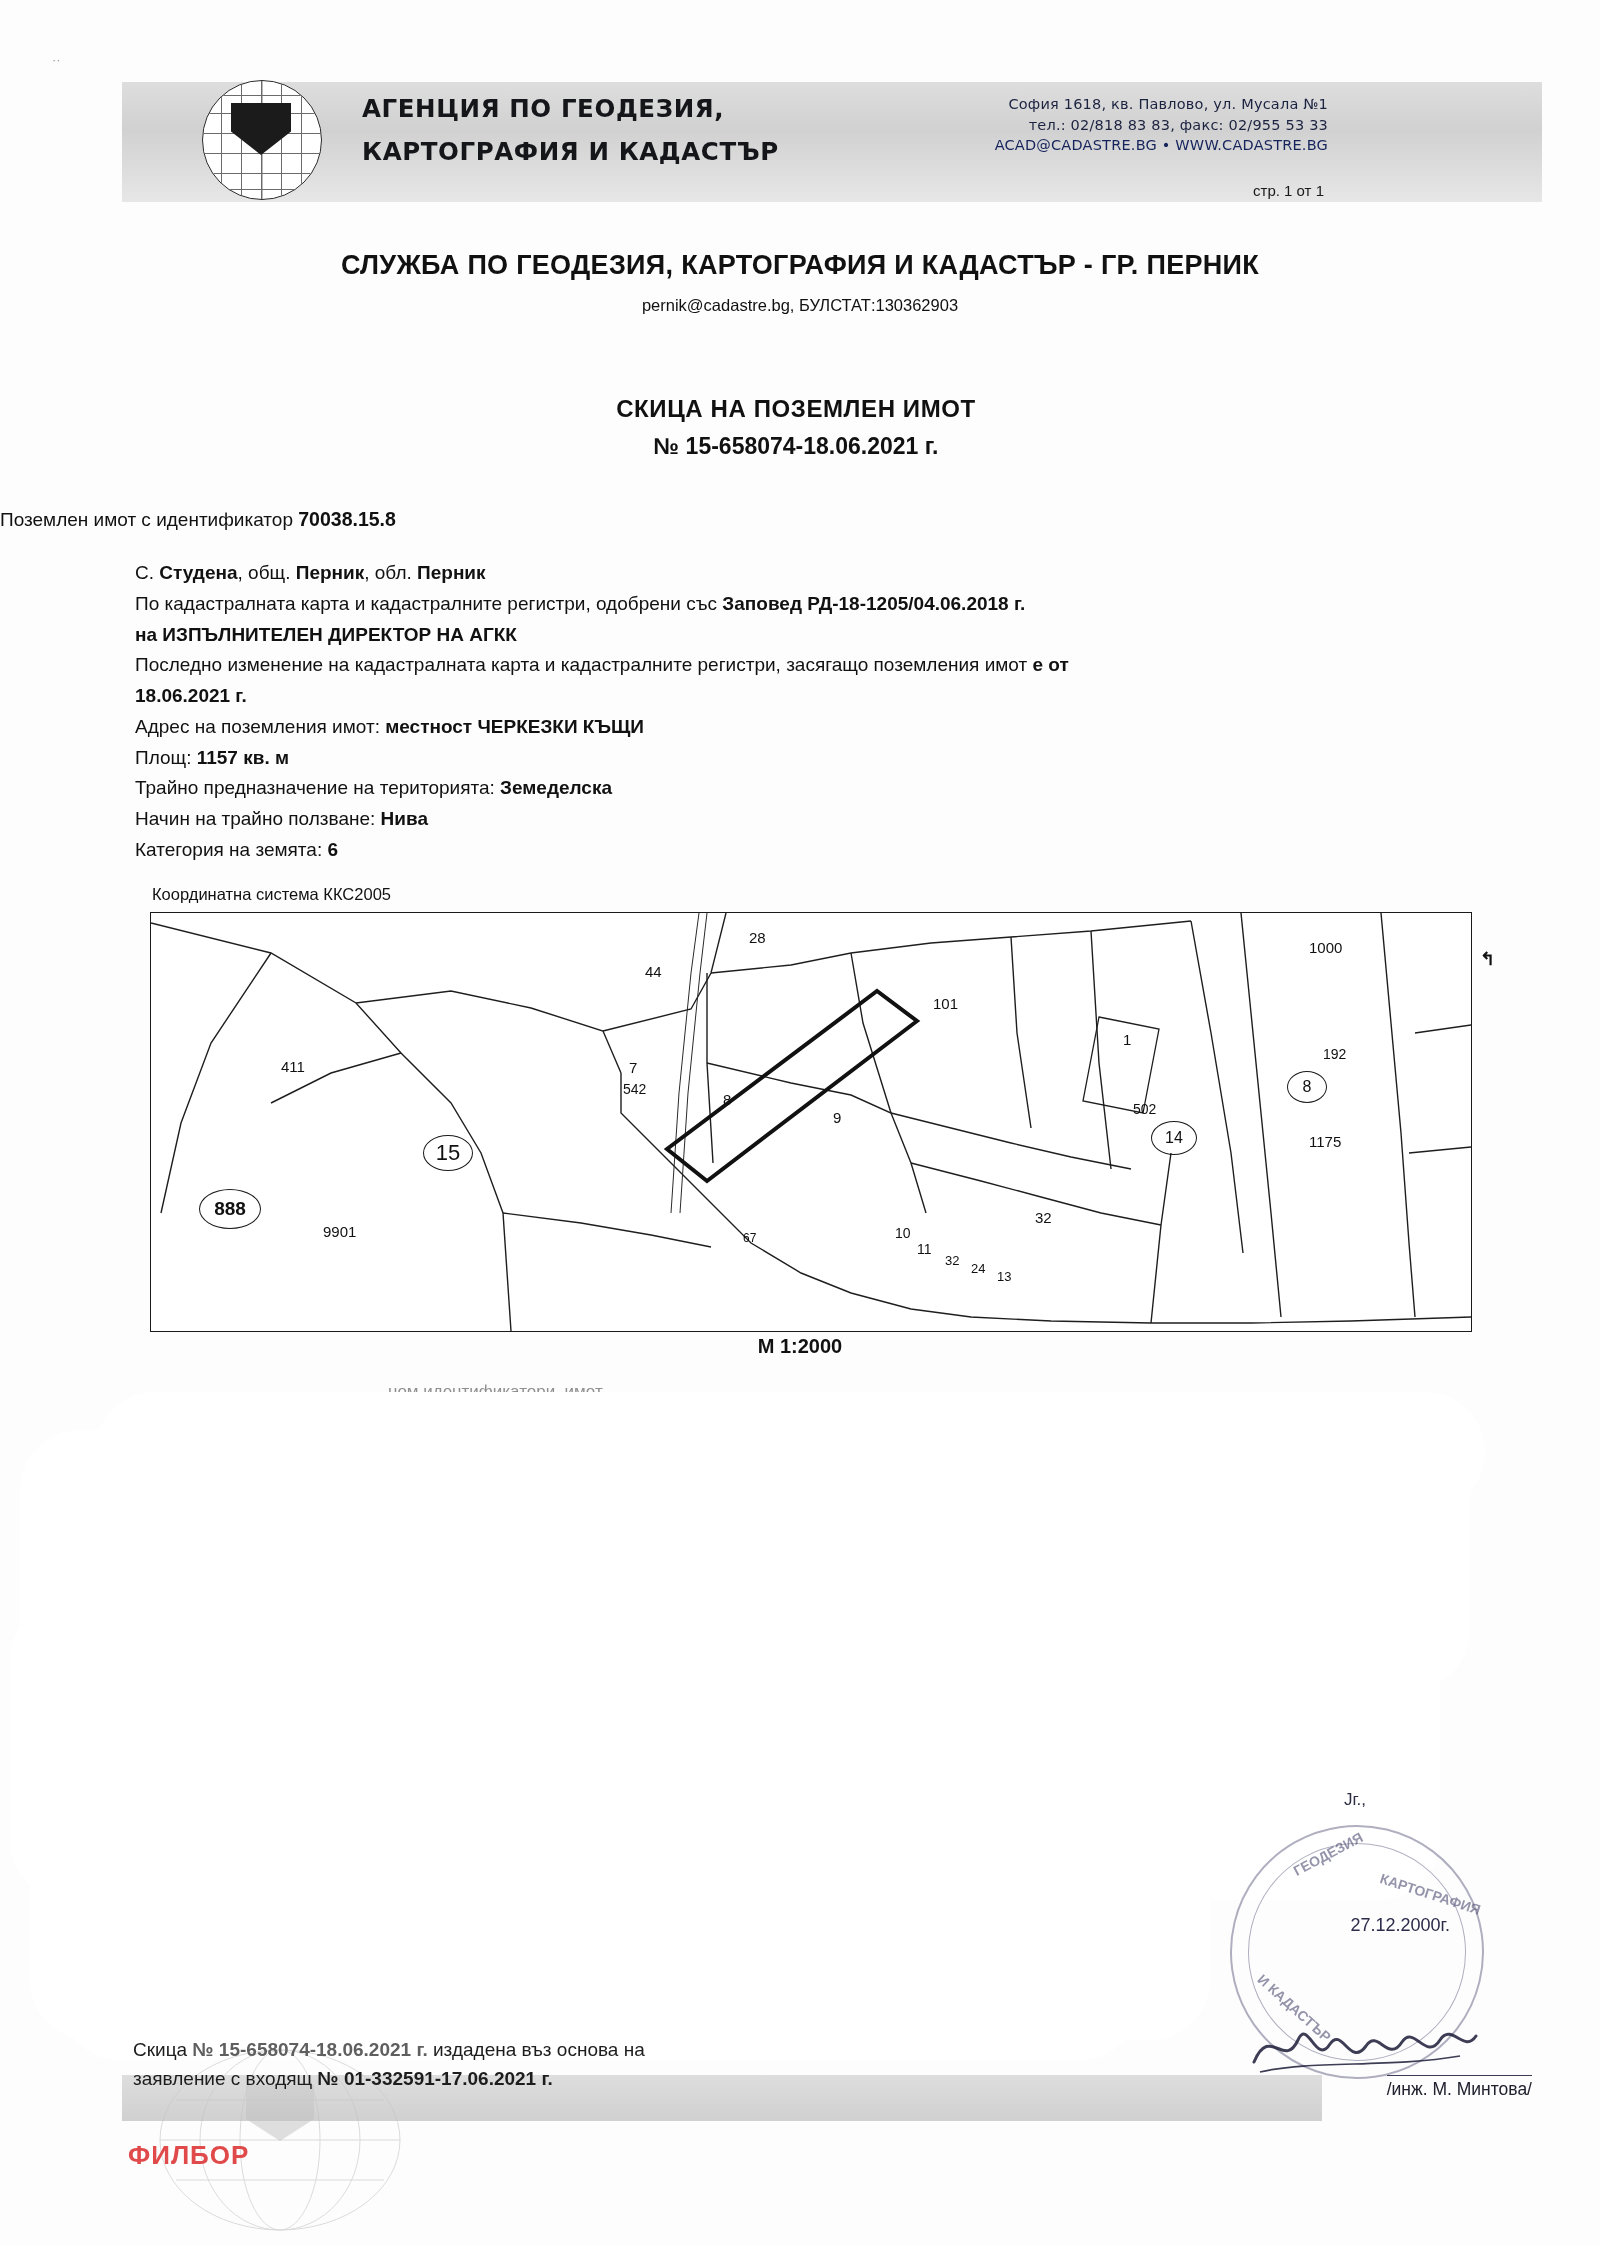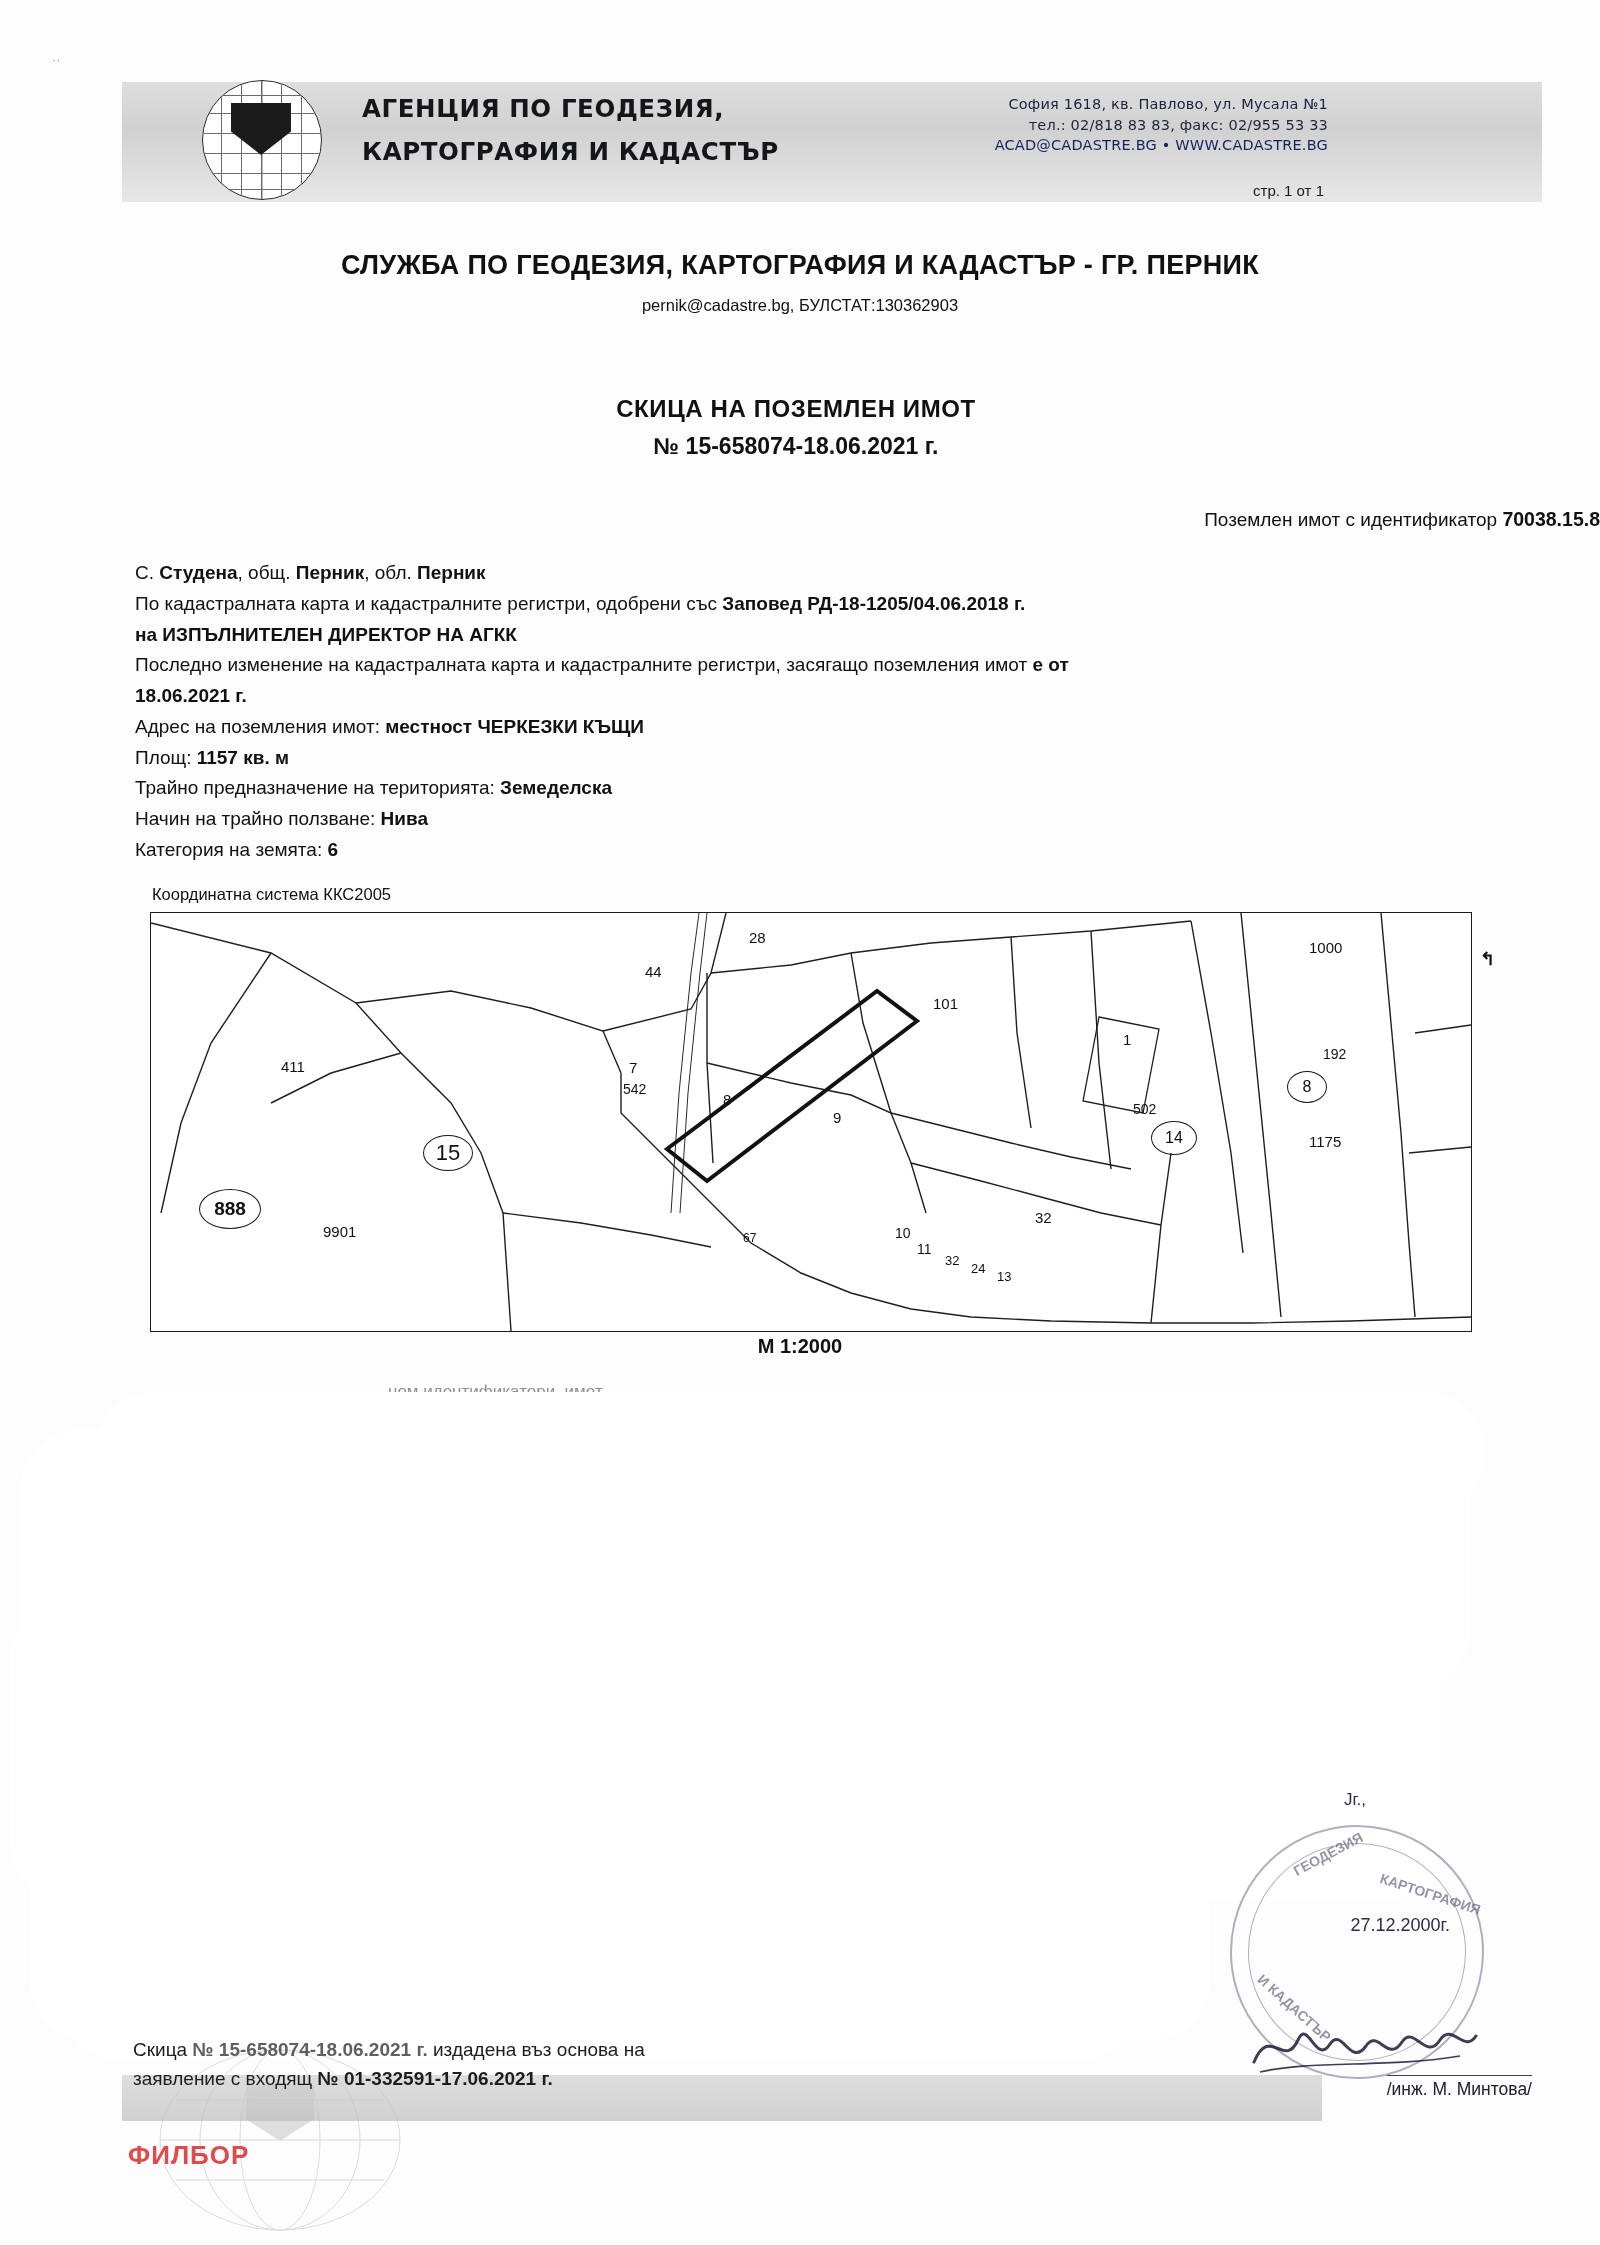--- a/index.html
+++ b/index.html
@@ -133,23 +133,22 @@
   }
   .doc-title .t2 {
     font-size: 23px;
     font-weight: bold;
     margin-top: 10px;
   }
   .ident {
     position: absolute;
     left: 0; right: 0;
     top: 508px;
-    text-align: right;
+    text-align: left;
     font-size: 19px;
-    padding-left: 27px;
   }
   .ident b { font-size: 19.5px; }
 
   
   .details {
     position: absolute;
     left: 135px;
     top: 558px;
     width: 1340px;
     font-size: 19px;

